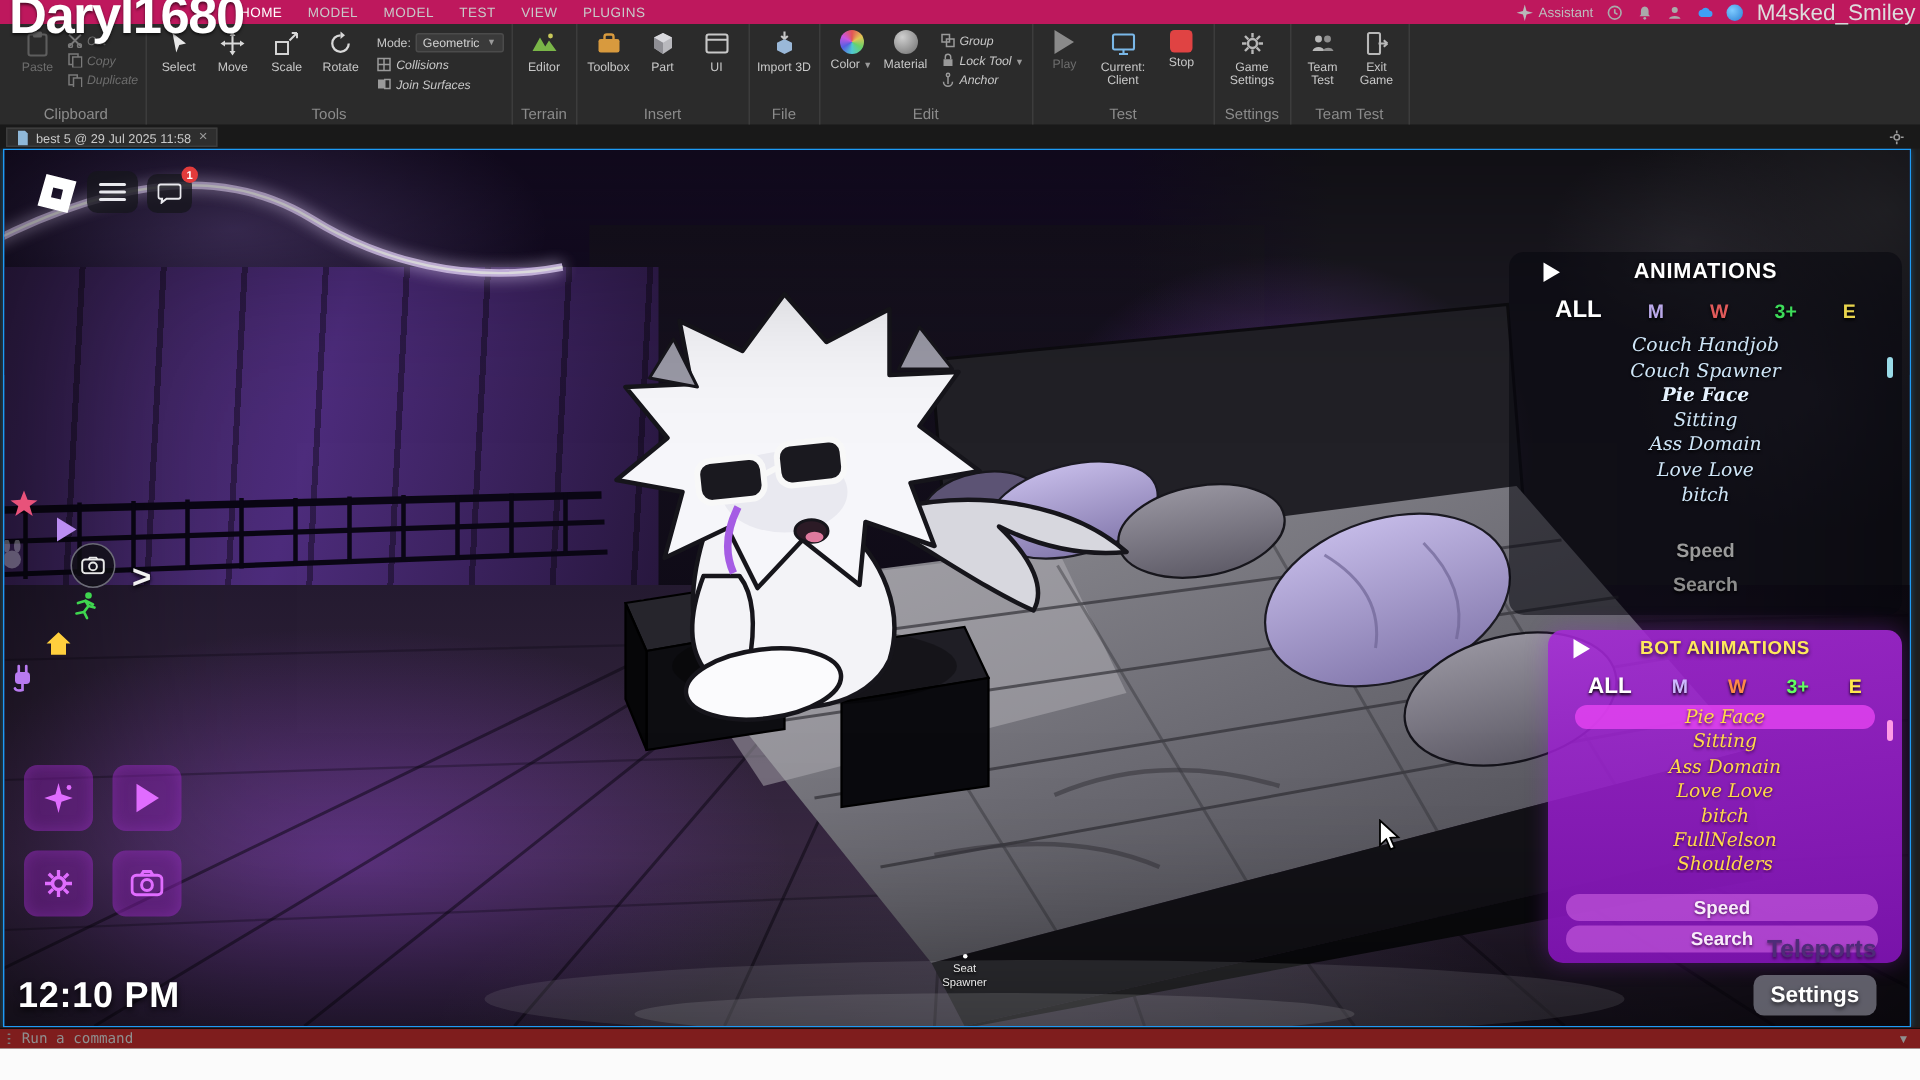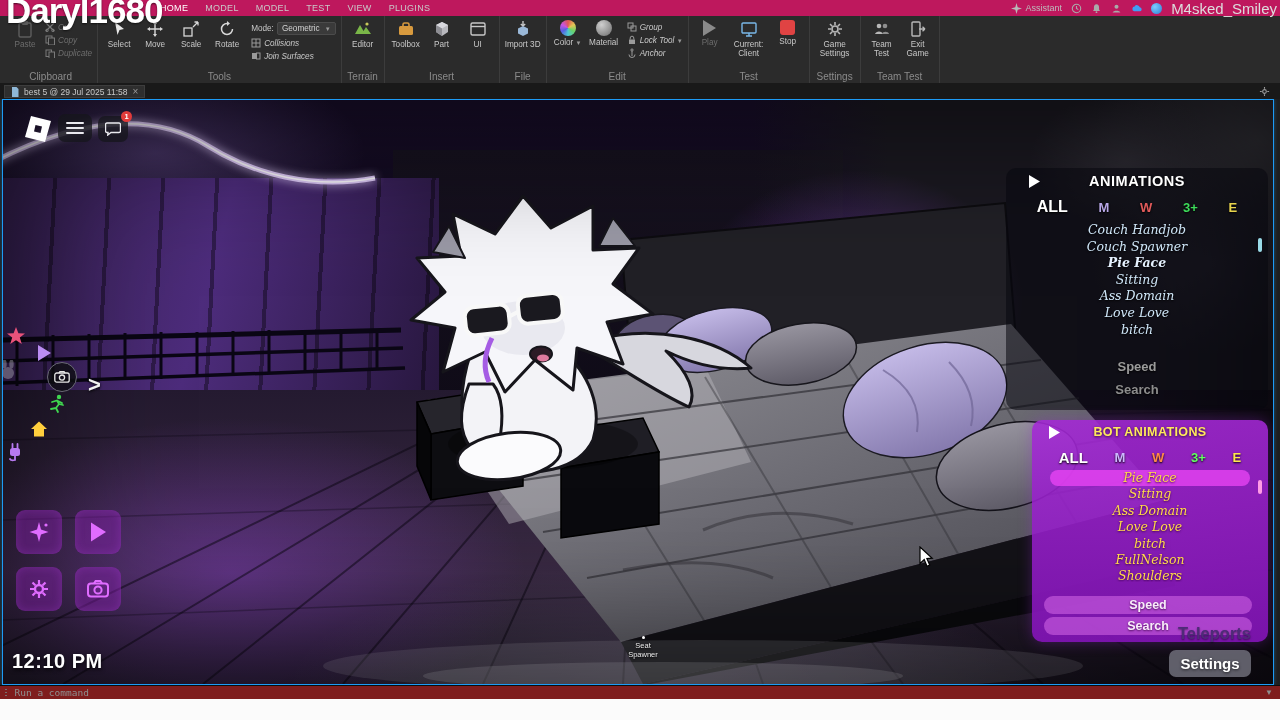--- a/index.html
+++ b/index.html
@@ -100,21 +100,21 @@
   .cam-btn { position:absolute; left:44px; top:262px; width:30px; height:30px; border-radius:50%;
     background:rgba(14,14,18,.8); border:1.5px solid #6b6b76; display:flex; align-items:center; justify-content:center; }
   .chev { position:absolute; left:85px; top:272px; font-size:22px; font-weight:700; color:#f2f2f2;
     text-shadow:0 1px 3px #000; }
 
   .quad { position:absolute; left:13px; top:410px; display:grid; grid-template-columns:46px 46px;
     grid-auto-rows:44px; gap:13px; }
   .quad-btn { background:rgba(140,30,180,.42); border-radius:9px; display:flex; align-items:center;
     justify-content:center; box-shadow:0 0 10px rgba(190,70,240,.25) inset; }
 
-  .clock { position:absolute; left:9px; top:550px; font-size:20px; font-weight:700; color:#ffffff;
+  .clock { position:absolute; left:9px; top:550px; font-size:24px; font-weight:700; color:#ffffff;
     text-shadow:0 2px 4px rgba(0,0,0,.8); letter-spacing:.5px; }
 
   .seat-label { position:absolute; left:598px; top:536px; width:84px; text-align:center; color:#eaeaea;
     font-size:7.5px; line-height:1.25; text-shadow:0 1px 2px #000; }
   .seat-dot { width:3px; height:3px; background:#fff; border-radius:50%; margin:0 auto 2px; }
 
   
   .anim-panel { position:absolute; left:1003px; top:68px; width:262px; height:242px;
     background:rgba(8,8,14,.55); border-radius:10px; }
   .panel-head { position:relative; height:26px; display:flex; align-items:center; justify-content:center; }

